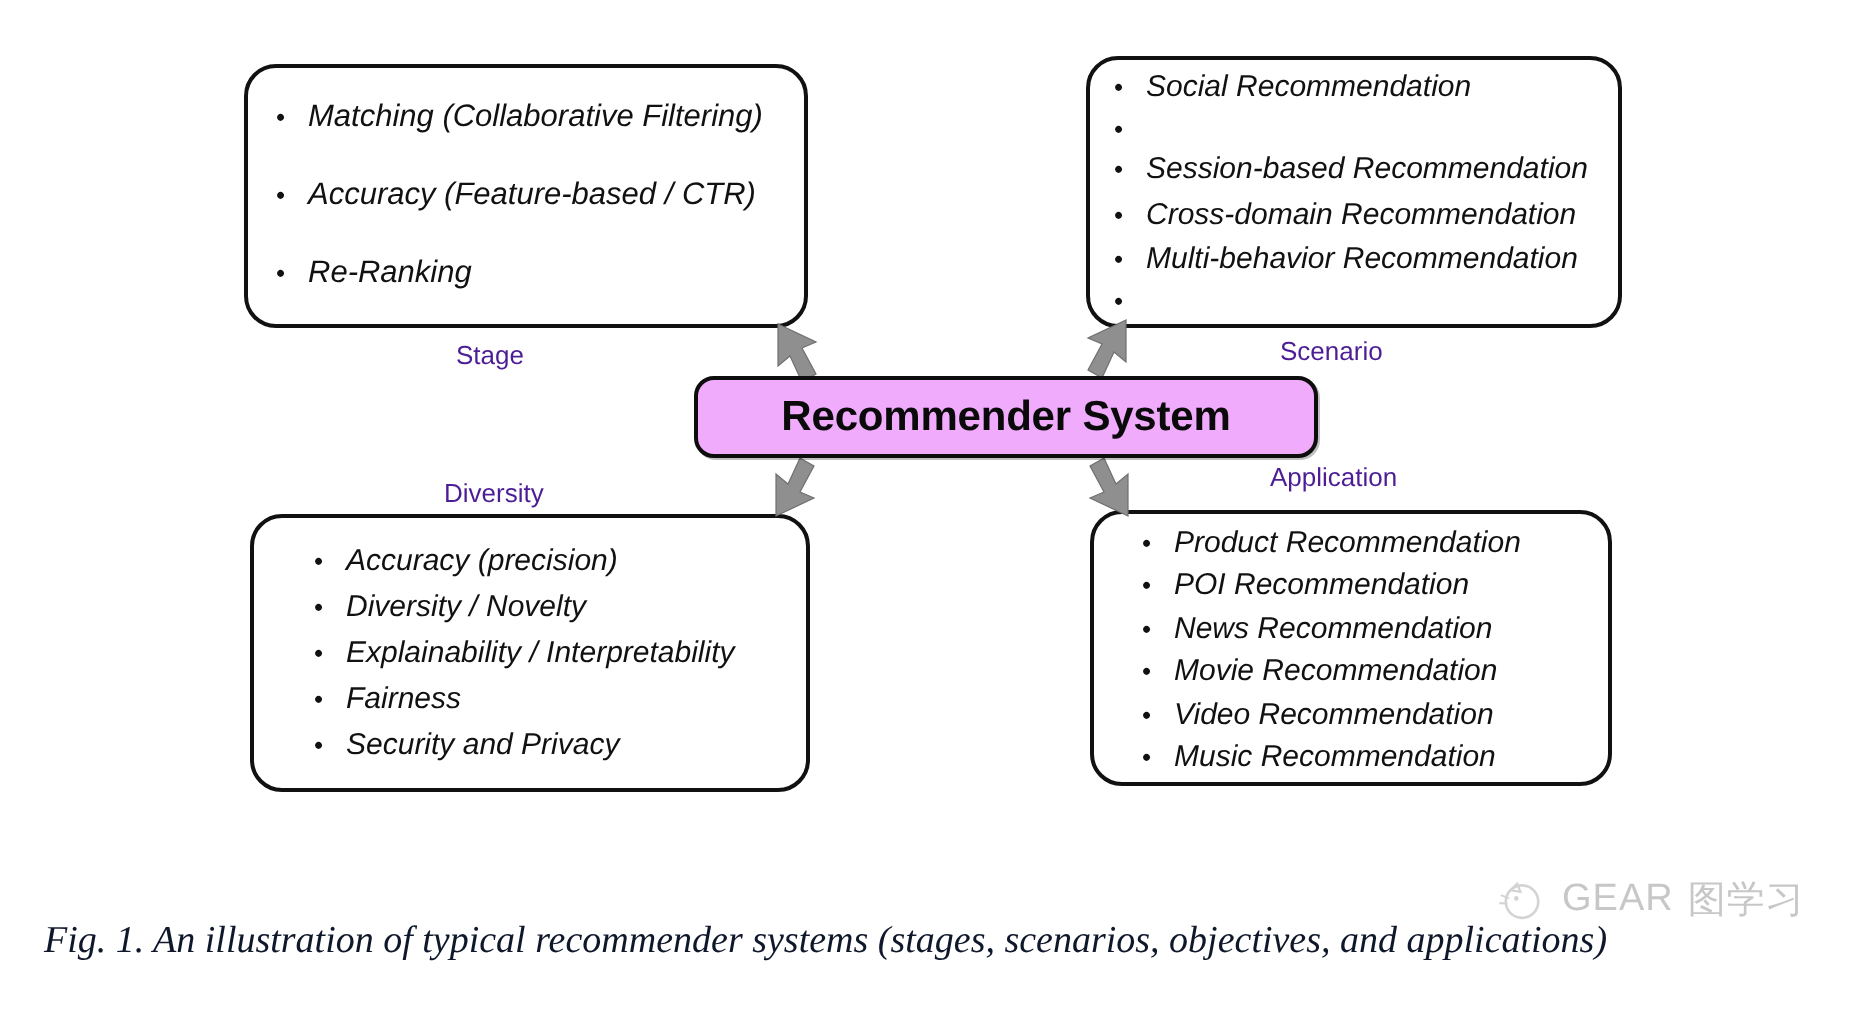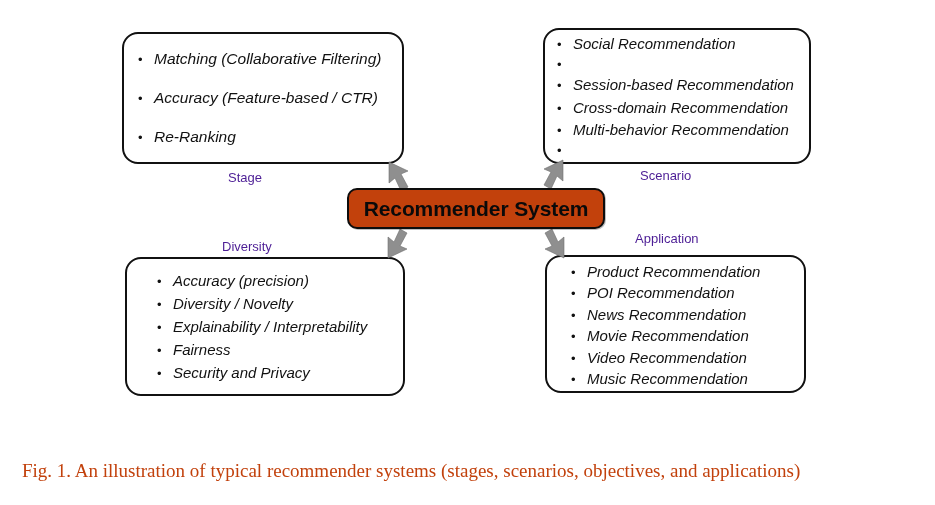--- a/index.html
+++ b/index.html
@@ -35,26 +35,26 @@
 
   .box-stage      { left: 122px; top: 32px;  width: 282px; height: 132px; }
   .box-scenario   { left: 543px; top: 28px;  width: 268px; height: 136px; }
   .box-objective  { left: 125px; top: 257px; width: 280px; height: 139px; }
   .box-application{ left: 545px; top: 255px; width: 261px; height: 138px; }
 
   .center-box {
     position: absolute;
     left: 347px;
     top: 188px;
-    width: 258px;
+    width: 312px;
     height: 41px;
     box-sizing: border-box;
     border: 2.5px solid #0d0d0d;
     border-radius: 10px;
-    background: #c2410c;
+    background: #f0abfc;
     display: flex;
     align-items: center;
     justify-content: center;
     z-index: 6;
     box-shadow: 1px 1px 0 rgba(0,0,0,0.25);
   }
   .center-label {
     font-size: 21px;
     font-weight: bold;
     color: #0a0a0a;
@@ -135,23 +135,24 @@
   .arrow-dl { left: 383px; top: 226px; width: 36px; height: 34px; }
   .arrow-dr { left: 533px; top: 226px; width: 36px; height: 34px; }
 
   
   .fig-caption {
     position: absolute;
     left: 22px;
     top: 460px;
     font-family: "Liberation Serif", serif;
     font-size: 19px;
-    color: #c2410c;
+    color: #0f172a;
     white-space: nowrap;
     z-index: 7;
+    font-style: italic;
   }
 
   
   .watermark {
     position: absolute;
     left: 748px;
     top: 437px;
     display: flex;
     align-items: center;
     gap: 7px;
@@ -187,20 +188,31 @@
     font-family: "Liberation Serif", serif;
   }
 </style>
 </head>
 <body>
 
 <div class="canvas">
 
   <div class="ghost-watermark">Recommendation</div>
 
+  <div class="watermark">
+    <svg class="watermark-mark" viewBox="0 0 32 32">
+      <circle cx="16" cy="17" r="10" fill="none" stroke="#8d8d8d" stroke-width="1.6"></circle>
+      <path d="M9 10 L13 6 L15 11 Z" fill="none" stroke="#8d8d8d" stroke-width="1.4"></path>
+      <circle cx="12.5" cy="15" r="1.4" fill="#8d8d8d"></circle>
+      <path d="M3 13 L8 15" stroke="#8d8d8d" stroke-width="1.3" fill="none"></path>
+      <path d="M2 18 L7 18" stroke="#8d8d8d" stroke-width="1.3" fill="none"></path>
+    </svg>
+    <span class="watermark-text">GEAR</span>
+    <span class="watermark-text watermark-cjk">图学习</span>
+  </div>
 
   <div class="node-box box-stage">
     <ul class="bullet-list">
       <li class="bullet-item">
         <span class="bullet-dot">•</span>
         <span>Matching (Collaborative Filtering)</span>
       </li>
       <li class="bullet-item">
         <span class="bullet-dot">•</span>
         <span>Accuracy (Feature-based / CTR)</span>

